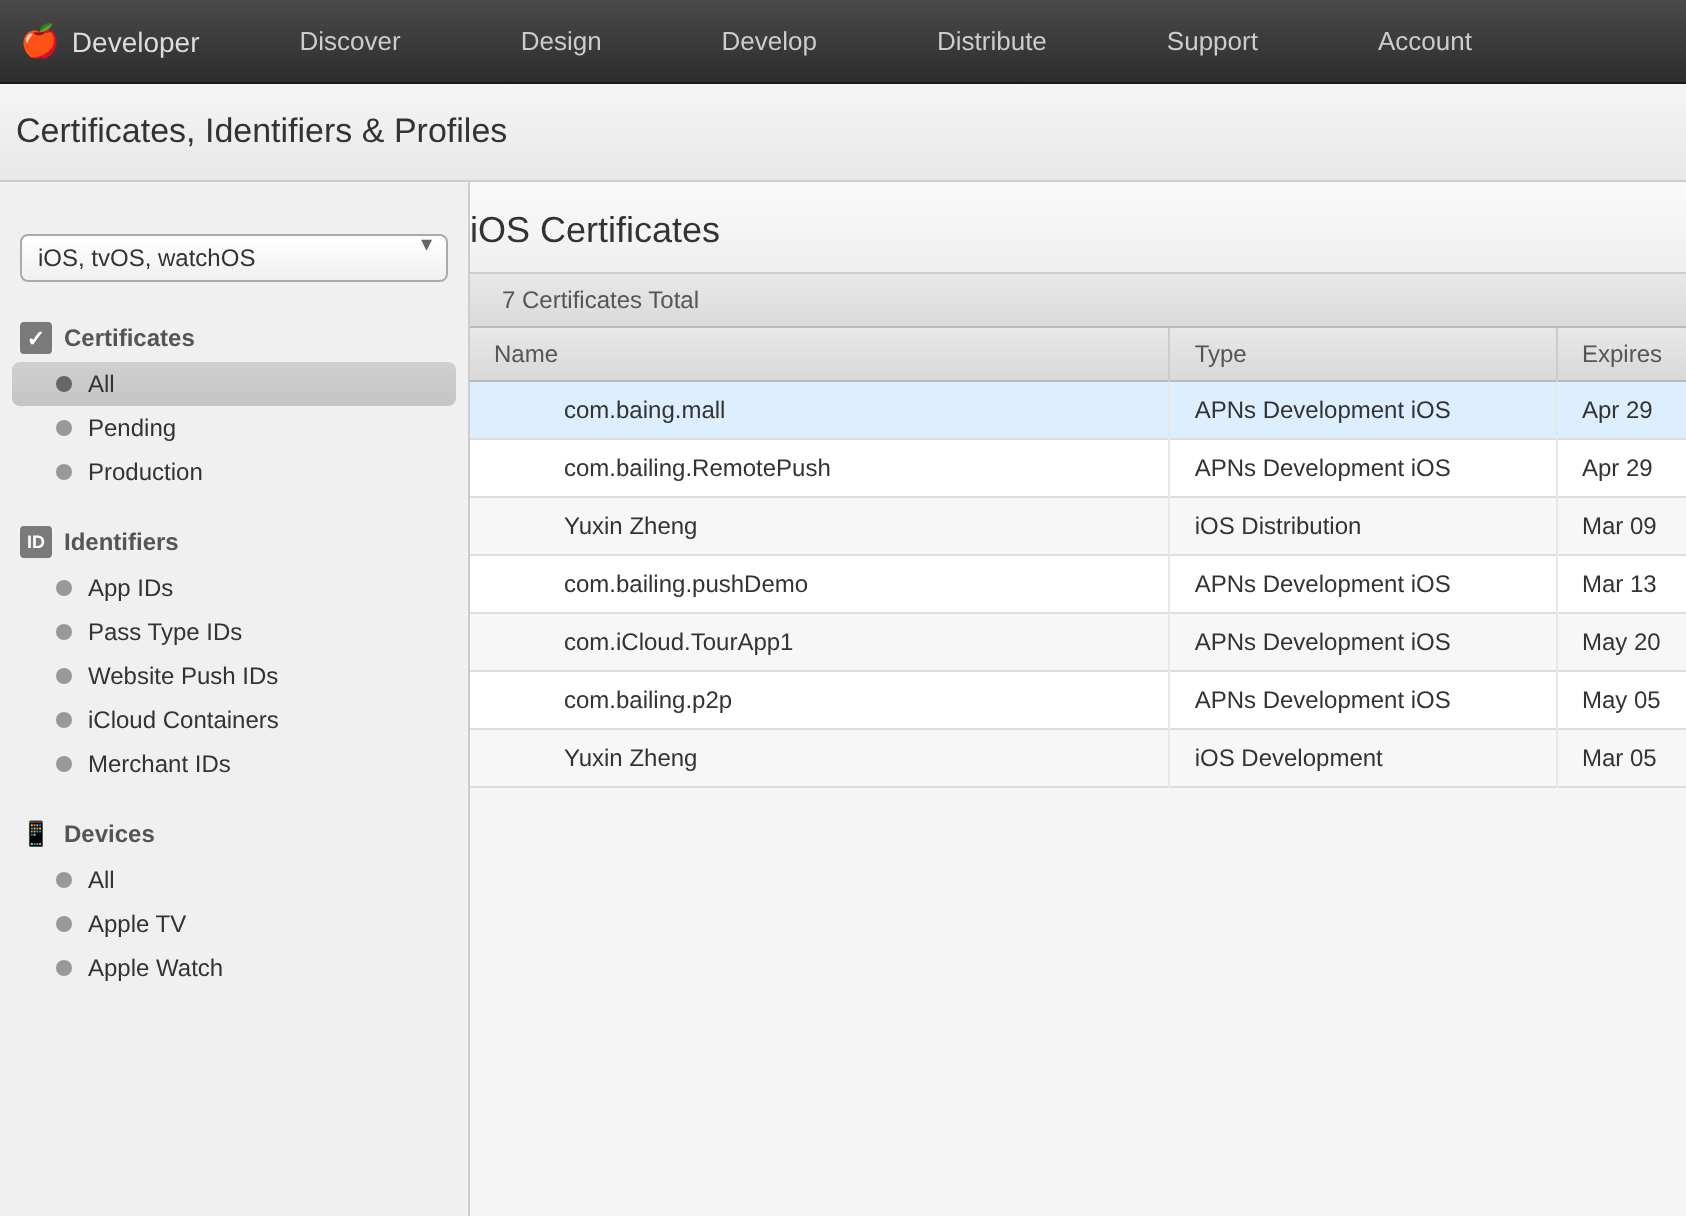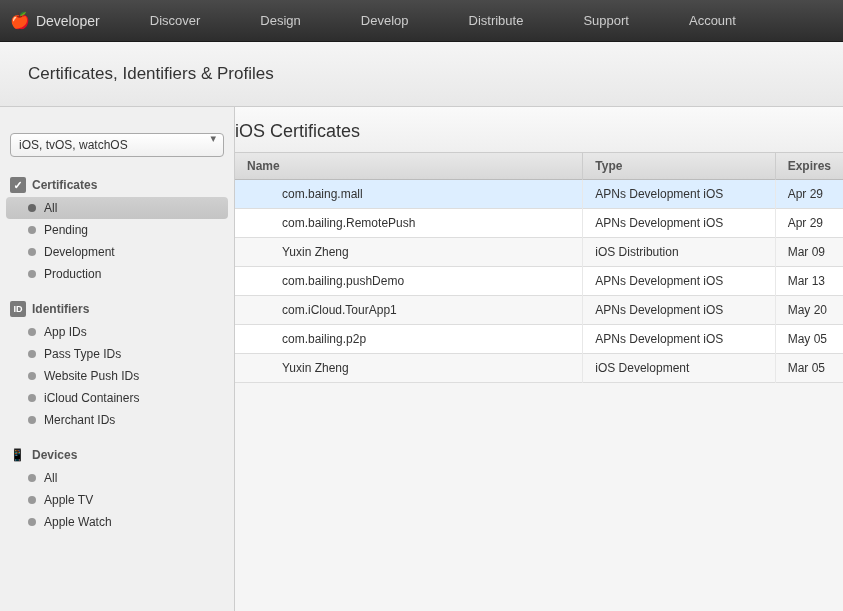--- a/index.html
+++ b/index.html
@@ -36,22 +36,22 @@
       height: 42px;
       display: flex;
       align-items: center;
       cursor: pointer;
     }
 
     
     #page-title-bar {
       background: linear-gradient(to bottom, #f5f5f5, #e8e8e8);
       border-bottom: 1px solid #ccc;
-      padding: 12px 28px;
-      height: 65px;
+      padding: 12px 8px;
+      height: 49px;
       display: flex;
       align-items: center;
     }
     #page-title-bar h1 {
       font-size: 17px;
       font-weight: 400;
       color: #333;
     }
 
     
@@ -190,21 +190,21 @@
       border-collapse: collapse;
     }
     thead tr {
       background: linear-gradient(to bottom, #e8e8e8, #d8d8d8);
       border-bottom: 1px solid #bbb;
     }
     thead th {
       text-align: left;
       padding: 6px 12px;
       font-size: 12px;
-      font-weight: 700;
+      font-weight: 400;
       color: #555;
       border-right: 1px solid #ccc;
       margin-top: 36px;
     }
     thead th:last-child {
       border-right: none;
     }
     tbody tr {
       border-bottom: 1px solid #ddd;
       background: #fff;
@@ -275,24 +275,20 @@
       <div class="sidebar-item active">
         <span class="sidebar-bullet"></span>
         <span>All</span>
       </div>
       <div class="sidebar-item">
         <span class="sidebar-bullet"></span>
         <span>Pending</span>
       </div>
       <div class="sidebar-item">
         <span class="sidebar-bullet"></span>
-        <span>Development</span>
-      </div>
-      <div class="sidebar-item">
-        <span class="sidebar-bullet"></span>
         <span>Production</span>
       </div>
     </div>
 
     <div class="sidebar-section">
       <div class="sidebar-section-header">
         <span class="section-icon" style="font-size:9px;background:#7a7a7a;color:#fff;border-radius:2px;width:16px;height:16px;display:inline-flex;align-items:center;justify-content:center;font-weight:700;">ID</span>
         <span>Identifiers</span>
       </div>
       <div class="sidebar-item">
@@ -335,20 +331,23 @@
         <span>Apple Watch</span>
       </div>
     </div>
   </aside>
 
   <main id="content-area">
     <div id="content-header">
       <h2>iOS Certificates</h2>
     </div>
     <div id="table-area">
+      <div id="cert-count-bar">
+        <span>7 Certificates Total</span>
+      </div>
       <table>
         <thead>
           <tr>
             <th class="col-name">Name</th>
             <th class="col-type">Type</th>
             <th class="col-expires">Expires</th>
           </tr>
         </thead>
         <tbody id="cert-table-body">
 

